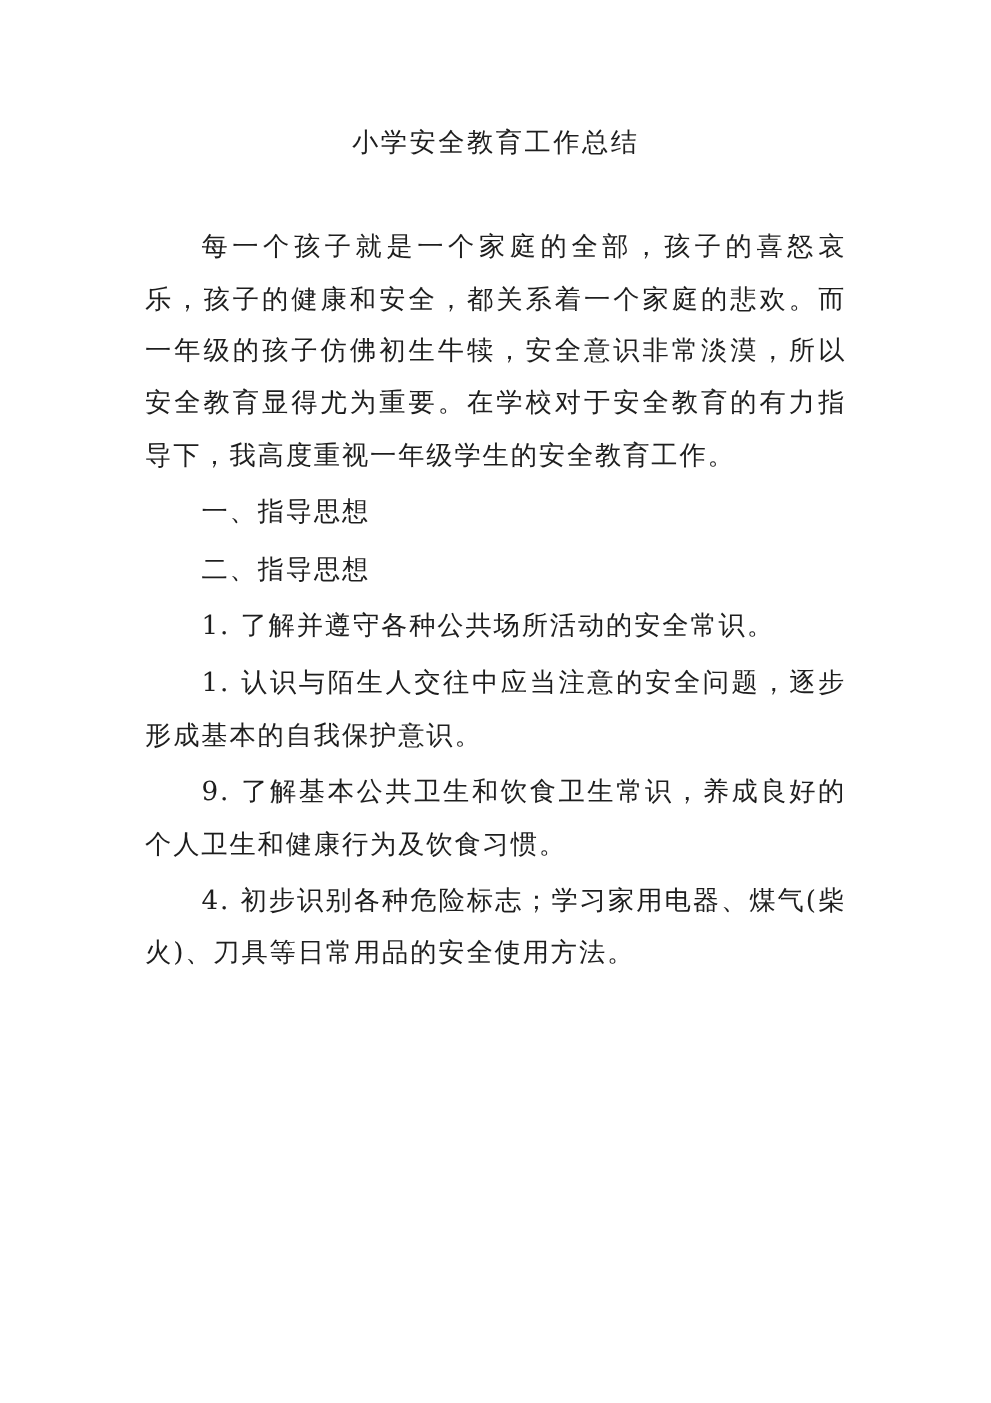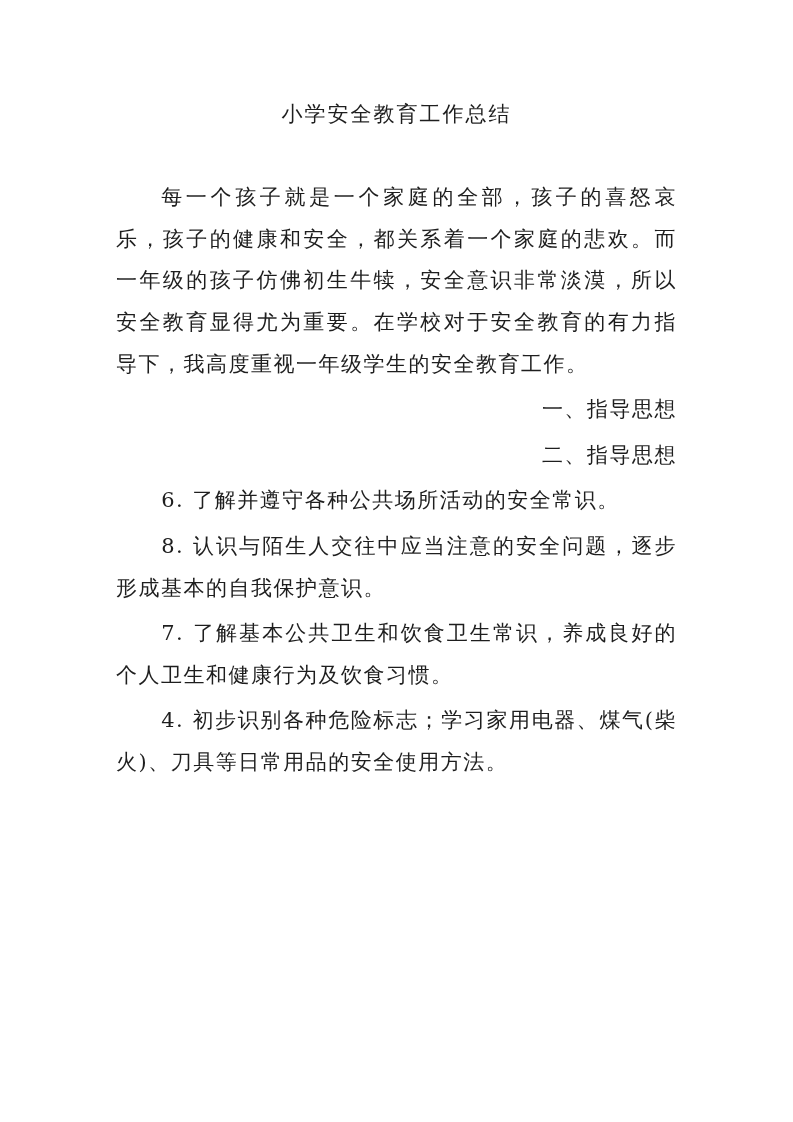--- a/index.html
+++ b/index.html
@@ -34,30 +34,30 @@
   }
   .para {
     margin: 4px;
     text-indent: 2.15em;
     text-align: justify;
     text-justify: inter-ideograph;
     word-break: normal;
     line-break: strict;
   }
   .para.heading {
-    text-align: right;
+    text-align: left;
   }
 </style>
 </head>
 <body>
 
 <div class="page">
   <h1 class="doc-title">小学安全教育工作总结</h1>
   <div>
       <p class="para">每一个孩子就是一个家庭的全部，孩子的喜怒哀乐，孩子的健康和安全，都关系着一个家庭的悲欢。而一年级的孩子仿佛初生牛犊，安全意识非常淡漠，所以安全教育显得尤为重要。在学校对于安全教育的有力指导下，我高度重视一年级学生的安全教育工作。</p>
       <p class="para heading">一、指导思想</p>
       <p class="para heading">二、指导思想</p>
-      <p class="para">6. 了解并遵守各种公共场所活动的安全常识。</p>
-      <p class="para">8. 认识与陌生人交往中应当注意的安全问题，逐步形成基本的自我保护意识。</p>
-      <p class="para">7. 了解基本公共卫生和饮食卫生常识，养成良好的个人卫生和健康行为及饮食习惯。</p>
+      <p class="para">1. 了解并遵守各种公共场所活动的安全常识。</p>
+      <p class="para">1. 认识与陌生人交往中应当注意的安全问题，逐步形成基本的自我保护意识。</p>
+      <p class="para">9. 了解基本公共卫生和饮食卫生常识，养成良好的个人卫生和健康行为及饮食习惯。</p>
       <p class="para">4. 初步识别各种危险标志；学习家用电器、煤气(柴火)、刀具等日常用品的安全使用方法。</p>
     </div>
 </div>
 
 </body></html>

